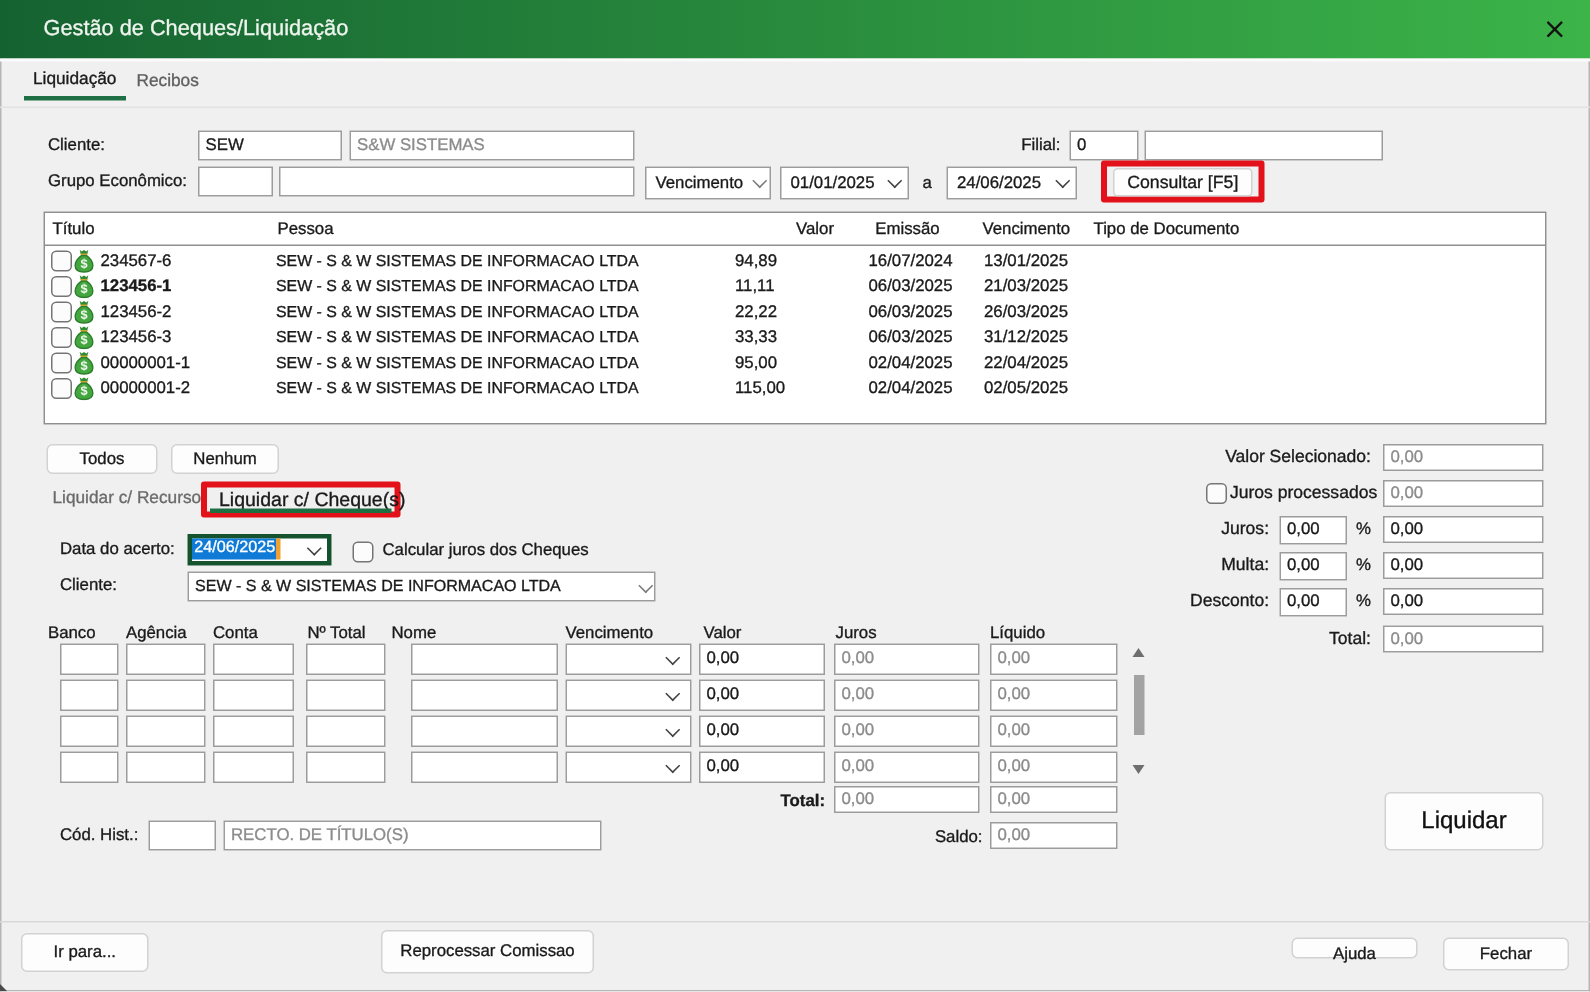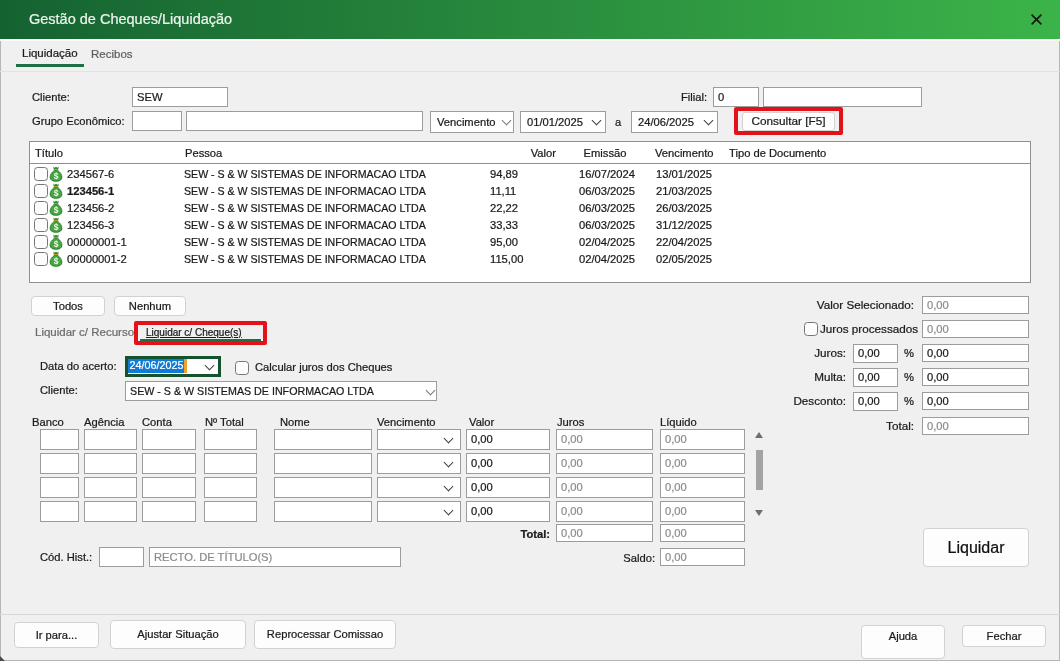--- a/index.html
+++ b/index.html
@@ -36,20 +36,21 @@
       <line x1="10.4" y1="0.6" x2="0.6" y2="10.4" stroke="#131313" stroke-width="1.5"></line>
     </svg>
 
   <div class="abs" style="left:22px; top:47px; font-size:11.5px;">Liquidação</div>
   <div class="abs" style="left:16px; top:64px; width:68px; height:3px; background:#1e7044;"></div>
   <div class="abs" style="left:91px; top:48px; font-size:11.5px; color:#5f5f5f;">Recibos</div>
   <div class="abs tabline"></div>
 
   <div class="abs lbl" style="left:32px; top:87px;">Cliente:</div>
   <div class="abs tb" style="left:132px; top:87px; width:96px; height:20px;">SEW</div>
+  <div class="abs tb gray" style="left:233px; top:87px; width:190px; height:20px;">S&amp;W SISTEMAS</div>
   <div class="abs lbl" style="left:640px; top:87px; width:67px; text-align:right;">Filial:</div>
   <div class="abs tb" style="left:713px; top:87px; width:46px; height:20px;">0</div>
   <div class="abs tb" style="left:763px; top:87px; width:159px; height:20px;"></div>
 
   <div class="abs lbl" style="left:32px; top:111px;">Grupo Econômico:</div>
   <div class="abs tb" style="left:132px; top:111px; width:50px; height:20px;"></div>
   <div class="abs tb" style="left:186px; top:111px; width:237px; height:20px;"></div>
 
   <div class="abs tb" style="left:430px; top:111px; width:84px; height:22px; line-height:20px; padding-left:6px;">Vencimento</div>
   <div class="abs chev chevg" style="left:503px; top:117px;"></div>
@@ -143,21 +144,21 @@
   <div class="abs lbl num" style="left:490px; top:249px; width:66px;">115,00</div>
   <div class="abs lbl" style="left:577px; top:249px; width:60px; text-align:center;">02/04/2025</div>
   <div class="abs lbl" style="left:653px; top:249px; width:62px; text-align:center;">02/05/2025</div>
 
   <div class="abs btn" style="left:31px; top:296px; width:74px; height:20px; line-height:18px;">Todos</div>
   <div class="abs btn" style="left:114px; top:296px; width:72px; height:20px; line-height:18px;">Nenhum</div>
 
   <div class="abs lbl" style="left:35px; top:322px; color:#6b6b6b; font-size:11.5px;">Liquidar c/ Recurso</div>
   <div class="abs" style="left:135px; top:322px; width:131px; height:22px; background:#f0f0f0;"></div>
   <div class="abs redbox" style="left:134px; top:321px; width:133px; height:24px;"></div>
-  <div class="abs lbl" style="left:146px; top:323px; font-size:10px;text-decoration:underline;">Liquidar c/ Cheque(s)</div>
+  <div class="abs lbl" style="left:146px; top:323px; font-size:13px;">Liquidar c/ Cheque(s)</div>
   <div class="abs" style="left:140px; top:339px; width:121px; height:2.5px; background:#1e7044;"></div>
 
   <div class="abs lbl" style="left:40px; top:356px;">Data do acerto:</div>
   <div class="abs" style="left:125px; top:356px; width:96px; height:21px; background:#fff; border:3px solid #14532d;"></div>
   <div class="abs" style="left:128px; top:358.5px; width:56px; height:14px; background:#0f7bd7;"></div>
   <div class="abs" style="left:184px; top:358.5px; width:2.5px; height:14px; background:#f0a030;"></div>
   <div class="abs" style="left:129.5px; top:358px; color:#fff; font-size:10.8px; line-height:15px;">24/06/2025</div>
   <div class="abs chev" style="left:206px; top:362px;"></div>
   <div class="abs cb" style="left:235px; top:361px;"></div>
   <div class="abs lbl" style="left:255px; top:357px;">Calcular juros dos Cheques</div>
@@ -187,21 +188,21 @@
   <div class="abs lbl" style="left:904px; top:391px;">%</div>
   <div class="abs tb num" style="left:922px; top:392px; width:107px; height:18px; line-height:16px;">0,00</div>
 
   <div class="abs lbl" style="left:764px; top:416px; width:150px; text-align:right; font-size:11.7px;">Total:</div>
   <div class="abs tb gray num" style="left:922px; top:417px; width:107px; height:18px; line-height:16px;">0,00</div>
 
   <div class="abs lbl" style="left:32px; top:412px;">Banco</div>
   <div class="abs lbl" style="left:84px; top:412px;">Agência</div>
   <div class="abs lbl" style="left:142px; top:412px;">Conta</div>
   <div class="abs lbl" style="left:205px; top:412px;">Nº Total</div>
-  <div class="abs lbl" style="left:280px; top:412px;">Nome</div>
+  <div class="abs lbl" style="left:261px; top:412px;">Nome</div>
   <div class="abs lbl" style="left:377px; top:412px;">Vencimento</div>
   <div class="abs lbl" style="left:469px; top:412px;">Valor</div>
   <div class="abs lbl" style="left:557px; top:412px;">Juros</div>
   <div class="abs lbl" style="left:660px; top:412px;text-align:center;">Líquido</div>
 
   <div class="abs tb" style="left:40px; top:429px; width:39px; height:21px;"></div>
   <div class="abs tb" style="left:84px; top:429px; width:53px; height:21px;"></div>
   <div class="abs tb" style="left:142px; top:429px; width:54px; height:21px;"></div>
   <div class="abs tb" style="left:204px; top:429px; width:53px; height:21px;"></div>
   <div class="abs tb" style="left:274px; top:429px; width:98px; height:21px;"></div>
@@ -254,20 +255,19 @@
   <div class="abs tb" style="left:99px; top:547px; width:45px; height:20px;"></div>
   <div class="abs tb gray" style="left:149px; top:547px; width:252px; height:20px;">RECTO. DE TÍTULO(S)</div>
 
   <div class="abs lbl" style="left:555px; top:548px; width:100px; text-align:right;">Saldo:</div>
   <div class="abs tb gray num" style="left:660px; top:548px; width:85px; height:18px; line-height:16px;">0,00</div>
 
   <div class="abs btn" style="left:923px; top:528px; width:106px; height:39px; line-height:37px; font-size:16px; color:#101010;">Liquidar</div>
 
   <div class="abs" style="left:0; top:614px; width:1060px; height:1px; background:#d9d9d9;"></div>
   <div class="abs btn" style="left:14px; top:622px; width:85px; height:26px; line-height:24px;">Ir para...</div>
-  <div class="abs btn" style="left:110px; top:620px; width:136px; height:29px; line-height:27px;">Ajustar Situação</div>
   <div class="abs btn" style="left:254px; top:620px; width:142px; height:29px; line-height:27px;">Reprocessar Comissao</div>
-  <div class="abs btn" style="left:861px; top:625px; width:84px; height:34px; line-height:20px;">Ajuda</div>
+  <div class="abs btn" style="left:861px; top:625px; width:84px; height:14px; line-height:20px;">Ajuda</div>
   <div class="abs btn" style="left:962px; top:625px; width:84px; height:22px; line-height:20px;">Fechar</div>
   <svg class="abs" style="left:0; top:656px;" width="5" height="5">
       <polygon points="0,0 0,5 5,5" fill="#4a4a4a"></polygon>
     </svg>
 </div>
 
 </body></html>

